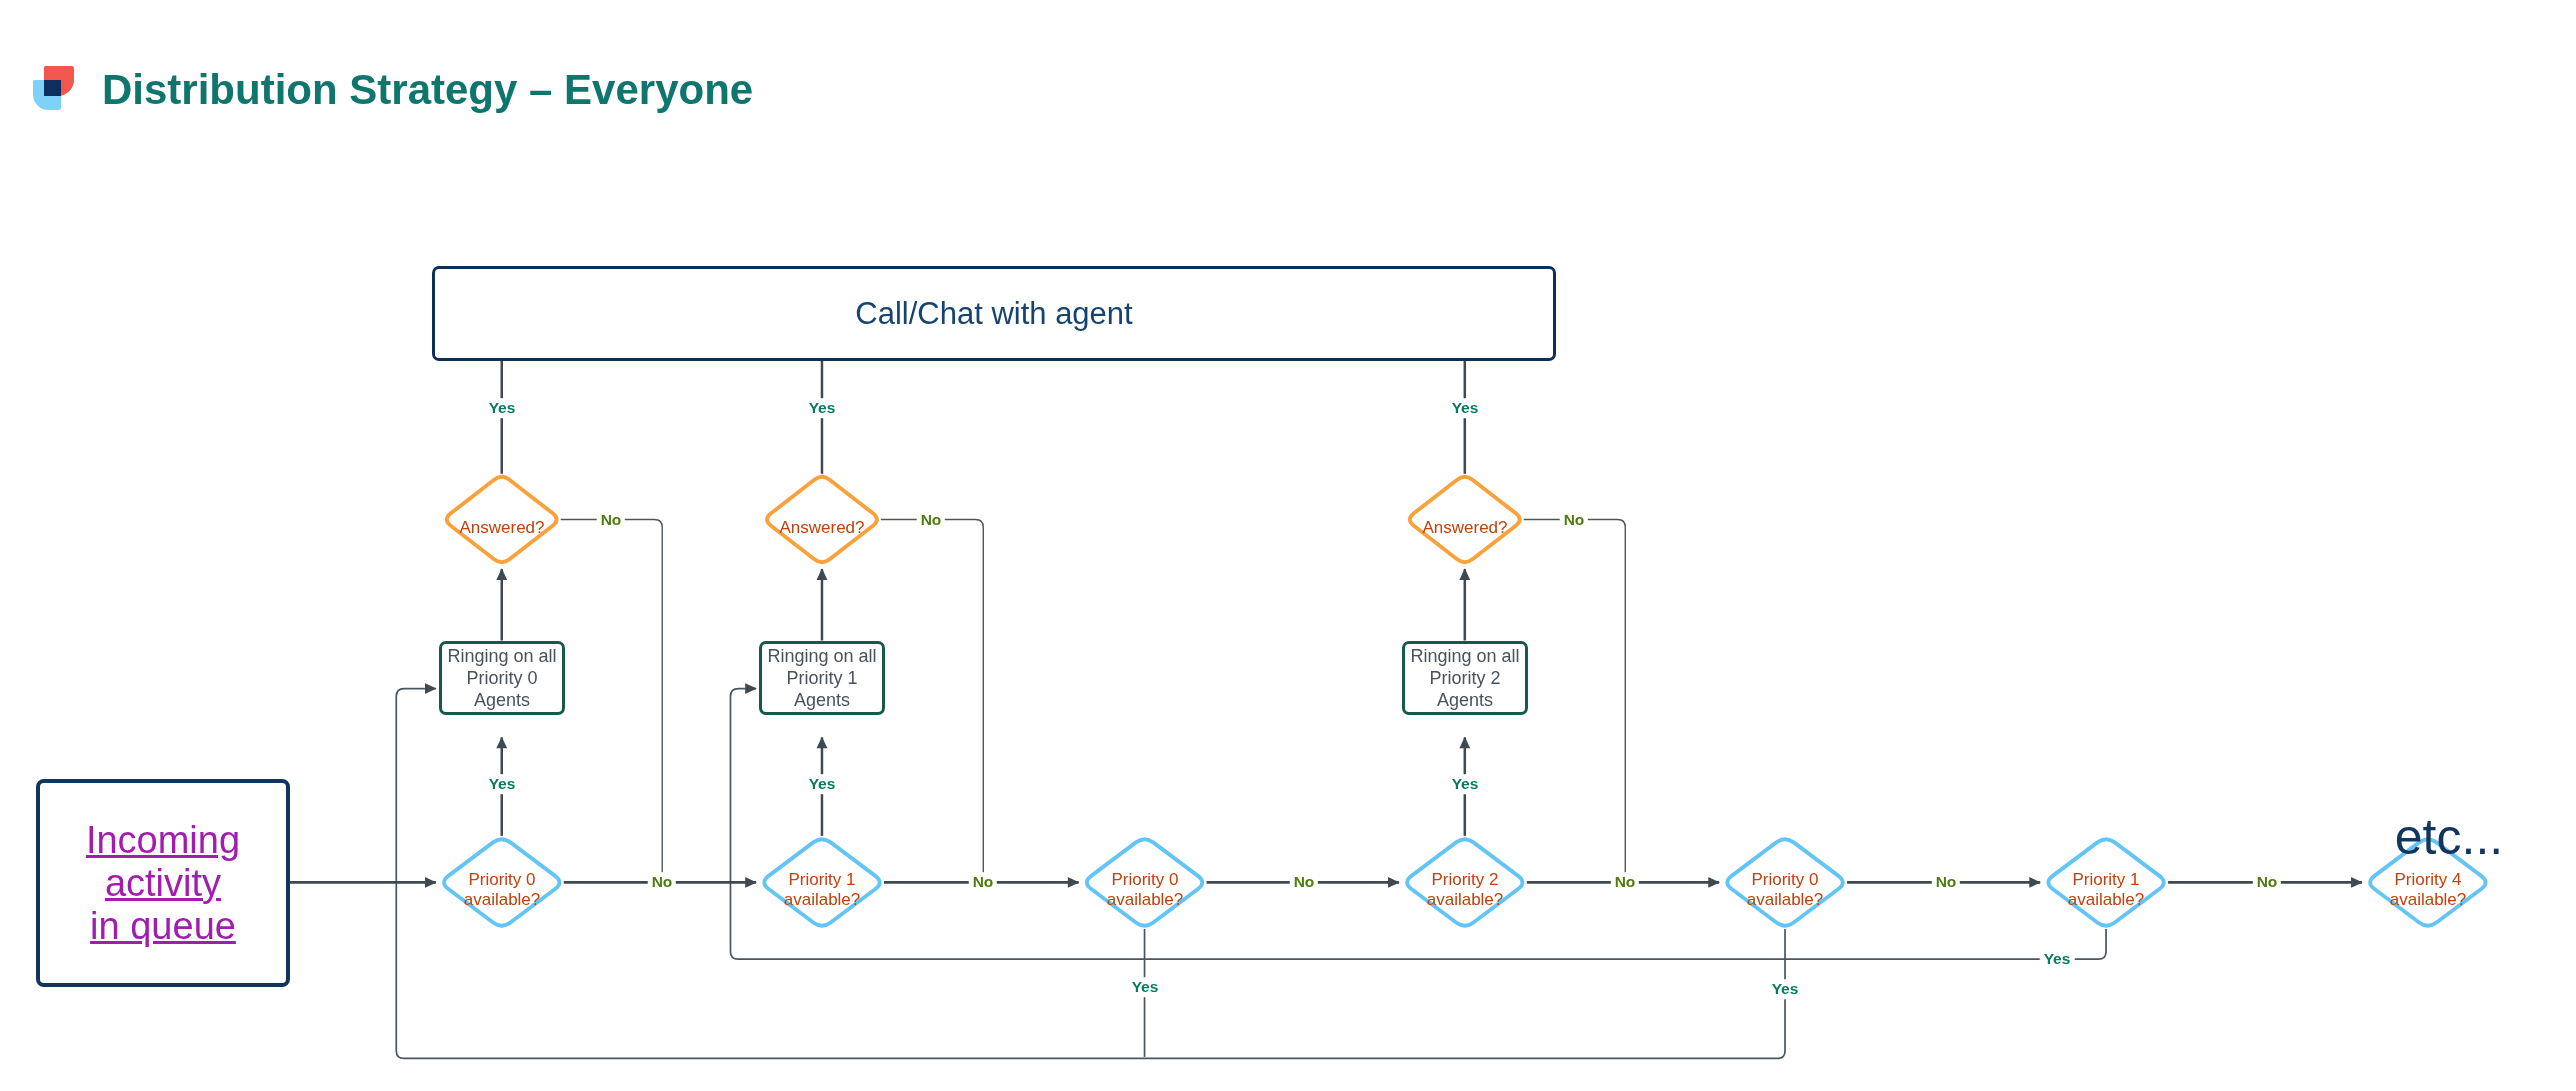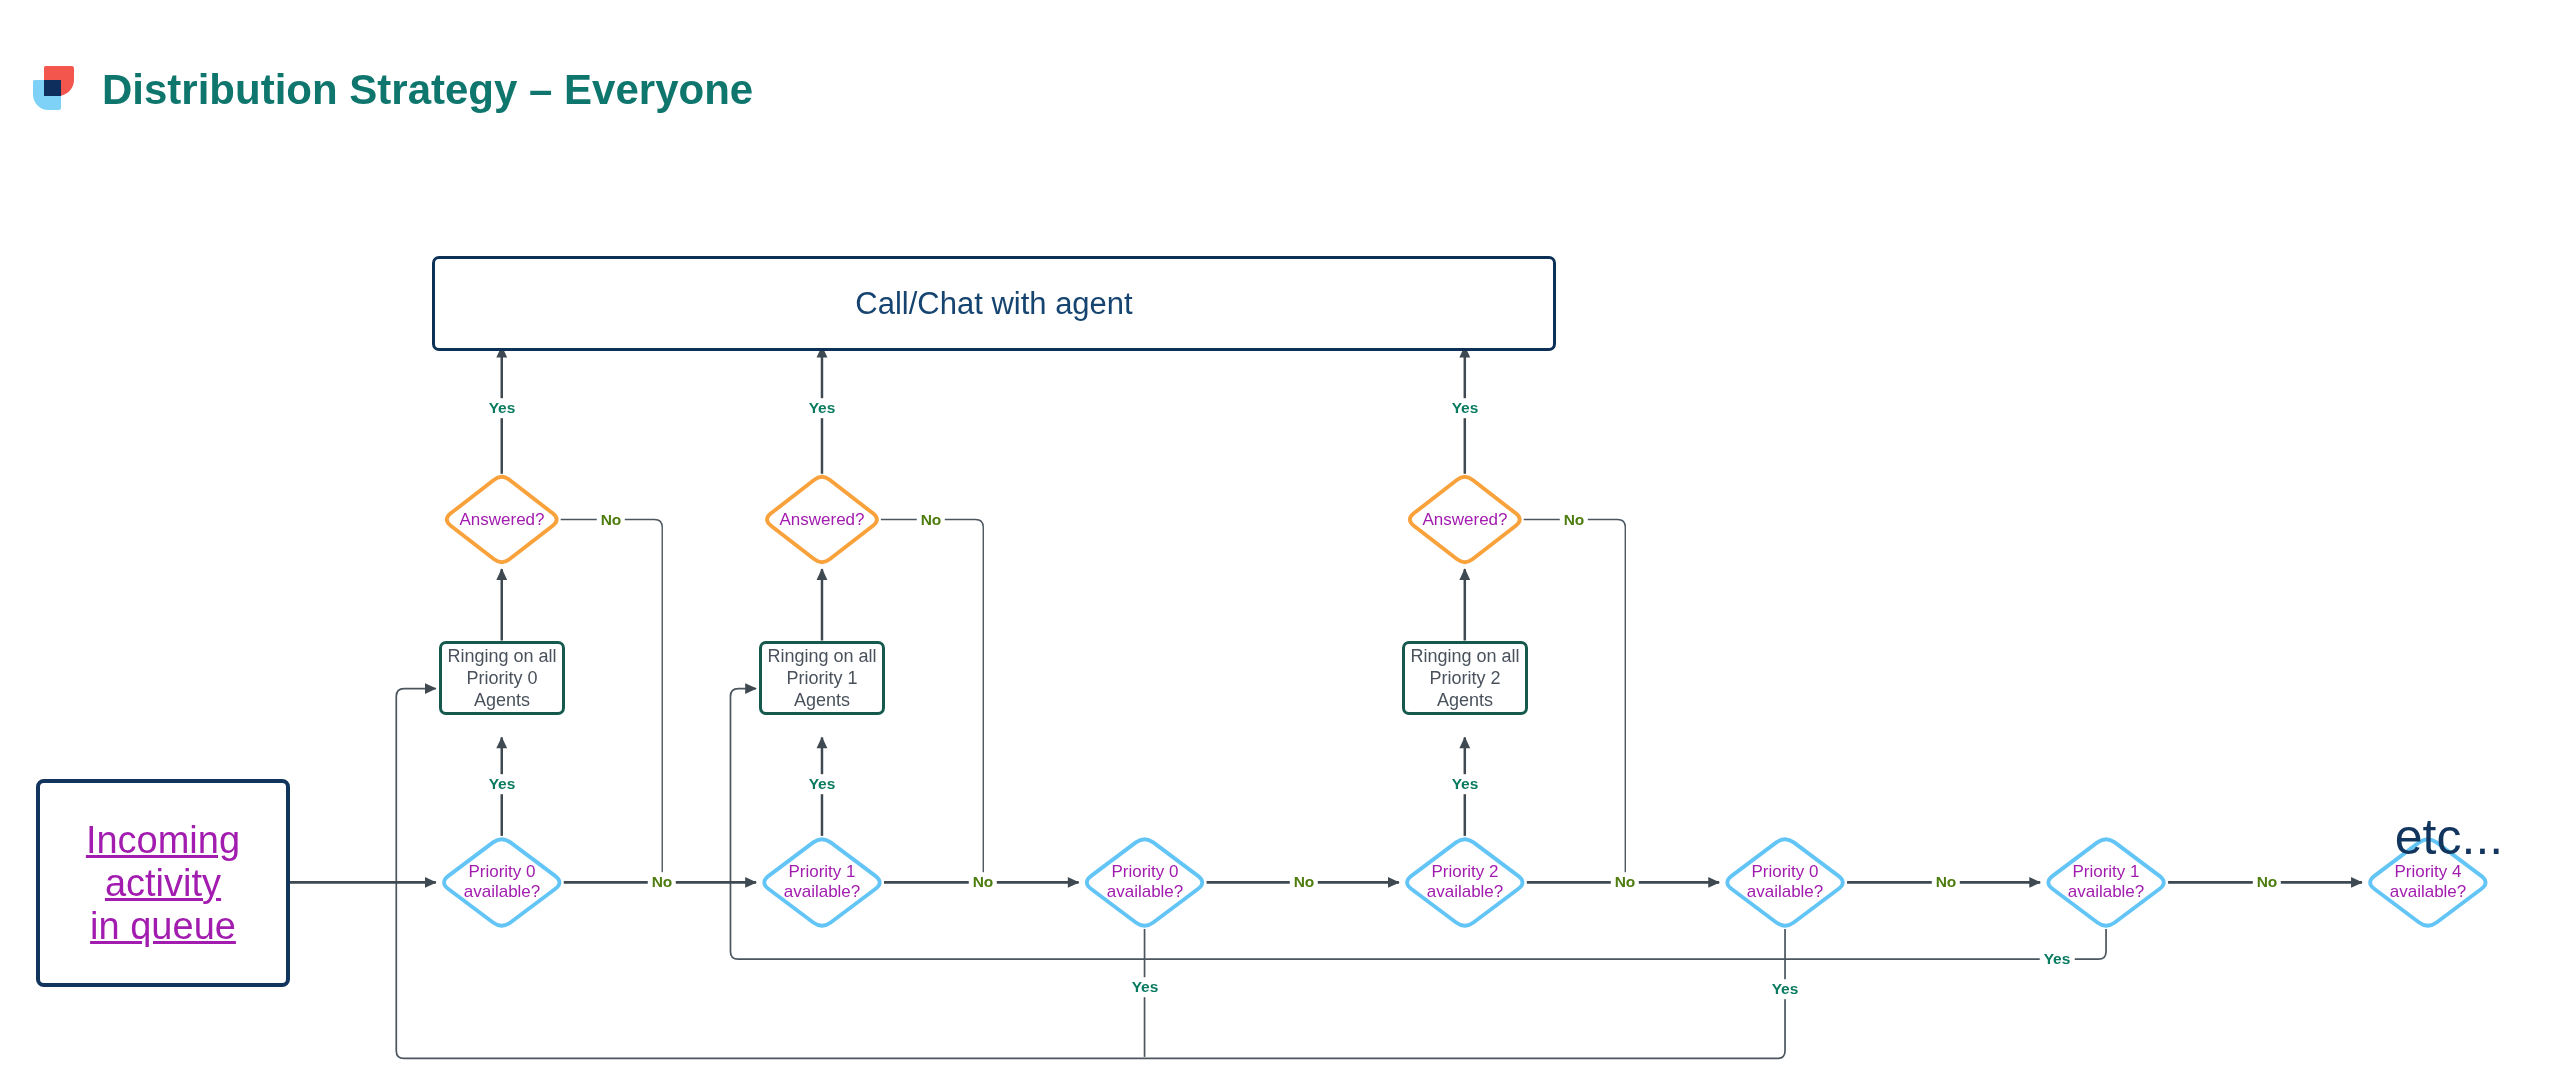--- a/index.html
+++ b/index.html
@@ -10,30 +10,30 @@
   .logo-red{position:absolute;left:44px;top:66px;width:29.5px;height:29.5px;background:#f3564d;border-radius:1.6px 2.3px 16.3px 1.6px;}
   .logo-sky{position:absolute;left:33px;top:80px;width:28px;height:30px;background:#7ed1f7;border-radius:1.6px 1.6px 2.3px 15.5px;}
   .logo-navy{position:absolute;left:44px;top:80px;width:17px;height:15.5px;background:#0e2f5d;}
   .title{position:absolute;left:102px;top:66px;height:47px;line-height:47px;
          font-size:42px;font-weight:bold;color:#0f766e;white-space:nowrap;}
   
   svg.wires{position:absolute;left:0;top:0;}
   
   .node{position:absolute;background:#fff;box-sizing:border-box;display:flex;flex-direction:column;
         align-items:center;justify-content:center;text-align:center;}
-  .callchat{left:432px;top:256px;width:1124px;height:95px;border:3.9px solid #0d3156;border-radius:7px;}
+  .callchat{left:432px;top:266px;width:1124px;height:95px;border:3.9px solid #0d3156;border-radius:7px;}
   .callchat .lbl{font-size:31px;color:#164470;}
   .incoming{left:36px;top:779px;width:254px;height:208px;border:4.7px solid #12355e;border-radius:7.8px;}
   .incoming .lbl{font-size:38px;line-height:43px;color:#a21caf;text-decoration:underline;}
   .ringing{top:641px;width:126px;height:74px;border:3.1px solid #15594d;border-radius:7px;}
   .ringing .lbl{font-size:18px;line-height:22px;color:#49525c;}
   .ring1{left:439px;} .ring2{left:759px;} .ring3{left:1402px;}
   
   .dlabel{position:absolute;transform:translate(-50%,-50%);text-align:center;
-          font-size:17px;line-height:20px;color:#a21caf;white-space:nowrap;}
+          font-size:17px;line-height:20px;color:#c2410c;white-space:nowrap;margin-top:8px;}
   
   .elabel{position:absolute;transform:translate(-50%,-50%);background:#ffffff;padding:0.8px 3.9px;
           font-size:15.5px;font-weight:bold;white-space:nowrap;}
   .yes{color:#077a60;}
   .no{color:#4d7c0f;}
   .etc{position:absolute;transform:translate(-50%,-50%);font-size:50px;color:#12355e;white-space:nowrap;}
 </style>
 </head>
 <body>
 

